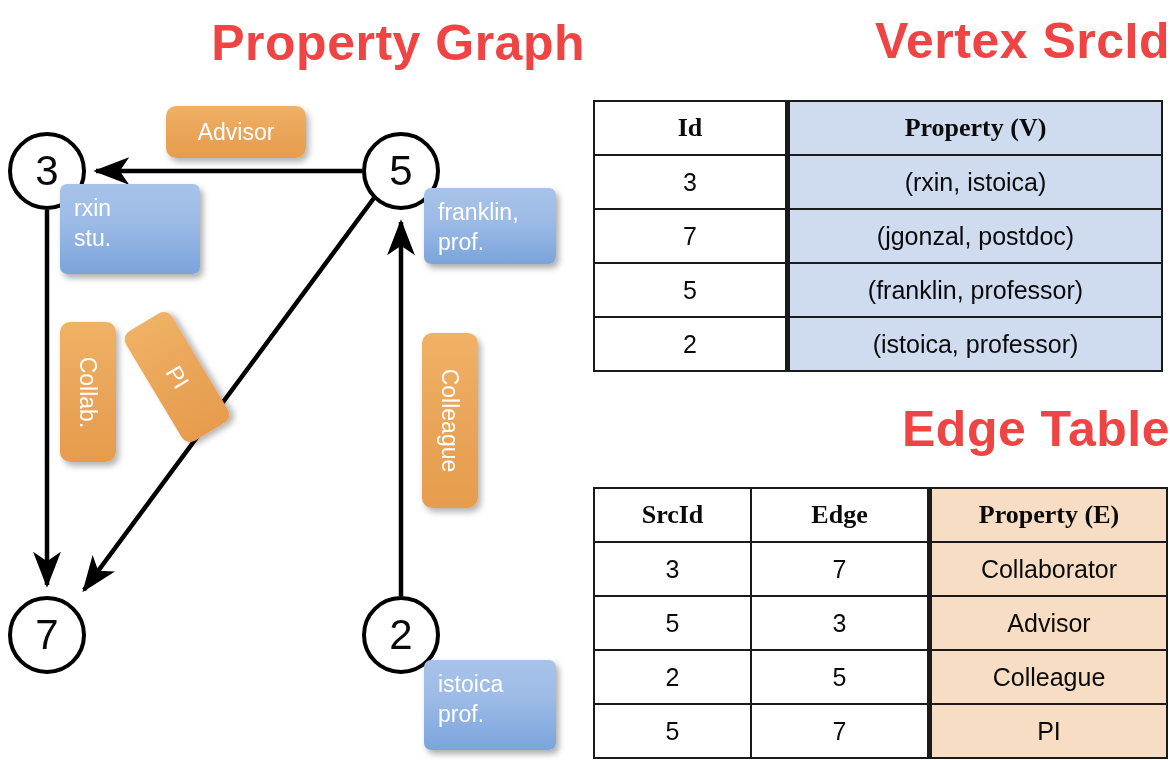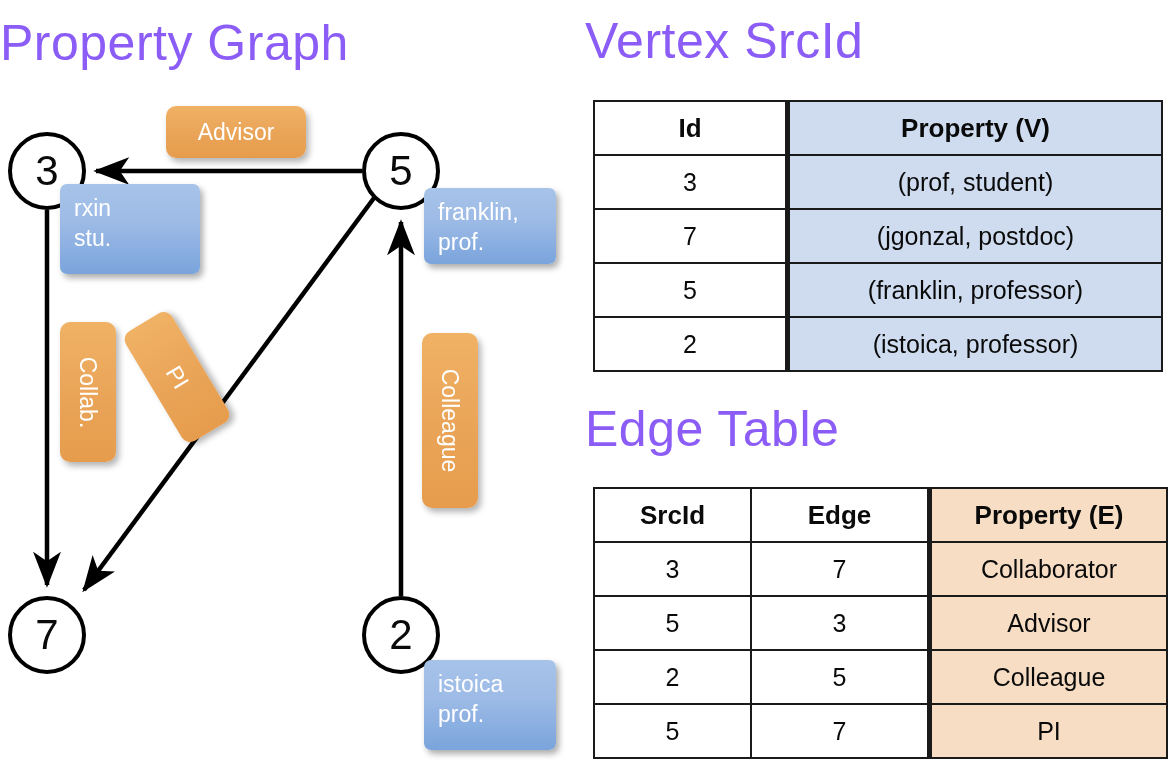--- a/index.html
+++ b/index.html
@@ -13,26 +13,26 @@
     position: relative;
     overflow: hidden;
     font-family: "Liberation Sans", sans-serif;
     color: #000;
   }
 
   
   .title {
     position: absolute;
     font-family: "Liberation Sans", sans-serif;
-    font-weight: 400;
+    font-weight: 700;
     font-size: 50px;
     letter-spacing: 0.5px;
-    color: #8b5cf6;
+    color: #ef4444;
     white-space: nowrap;
-    text-align: left;
+    text-align: right;
   }
   #title-property-graph { left: 0px;   top: 14px;  width: 585px; }
   #title-vertex-table   { left: 585px; top: 12px;  width: 585px; }
   #title-edge-table     { left: 585px; top: 400px; width: 585px; }
 
   
   #graph-panel {
     position: absolute;
     left: 0; top: 0;
     width: 585px; height: 760px;
@@ -137,21 +137,21 @@
   }
   .data-table td, .data-table th {
     border: 2px solid #1a1a1a;
     text-align: center;
     font-weight: 300;
     padding: 0;
     color: #0a0a0a;
   }
   .data-table th {
     font-weight: bold;
-    font-family: Liberation Sans, sans-serif;
+    font-family: Liberation Serif, serif;
     margin-left: 28px;
   }
 
   
   #vertex-table {
     left: 593px; top: 100px; width: 570px;
   }
   #vertex-table th, #vertex-table td { height: 52px; font-size: 25px; }
   #vertex-table th { font-size: 26px; }
   #vertex-table .col-id   { width: 190px; background: #ffffff; }
@@ -223,21 +223,21 @@
 <table class="data-table" id="vertex-table">
   <thead>
     <tr>
       <th class="col-id">Id</th>
       <th class="col-prop">Property (V)</th>
     </tr>
   </thead>
   <tbody>
     <tr>
       <td class="col-id">3</td>
-      <td class="col-prop">(prof, student)</td>
+      <td class="col-prop">(rxin, istoica)</td>
     </tr>
     <tr>
       <td class="col-id">7</td>
       <td class="col-prop">(jgonzal, postdoc)</td>
     </tr>
     <tr>
       <td class="col-id">5</td>
       <td class="col-prop">(franklin, professor)</td>
     </tr>
     <tr>

